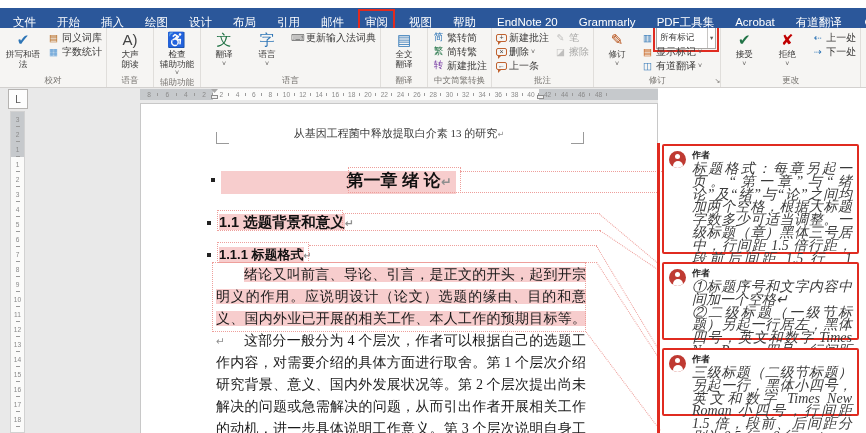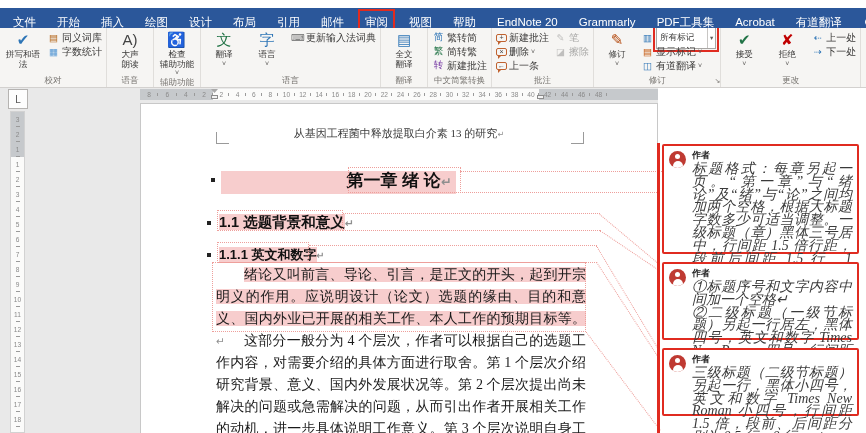--- a/index.html
+++ b/index.html
@@ -387,21 +387,21 @@
 
       <div class="h1-band"></div>
       <div class="h1-text">
         <span>第一章  绪  论</span><span class="pilcrow">↵</span>
       </div>
 
       <div class="h2-row">
         <span class="hl">1.1 选题背景和意义</span><span class="pilcrow">↵</span>
       </div>
       <div class="h3-row">
-        <span class="hl">1.1.1 英文和数字</span><span class="pilcrow">↵</span>
+        <span class="hl">1.1.1 标题格式</span><span class="pilcrow">↵</span>
       </div>
 
       <p class="bodyp p1"><span class="hl">绪论又叫前言、导论、引言，是正文的开头，起到开宗明义的作用。应说明设计（论文）选题的缘由、目的和意义、国内外业已开展的相关工作、本人工作的预期目标等。</span><span class="pilcrow">↵</span></p>
       <p class="bodyp p2">这部分一般分为 4 个层次，作者可以根据自己的选题工作内容，对需要介绍的具体方面进行取舍。第 1 个层次介绍研究背景、意义、国内外发展状况等。第 2 个层次提出尚未解决的问题或急需解决的问题，从而引出作者开展相关工作的动机，进一步具体说明工作意义。第 3 个层次说明自身工作目的、工作内容和研究方法。第 4 个层次介绍未来成稿材料的组成部分。大致包含如下几个部分：选</p>
     </div>
 
     <div class="bullet-sq" style="left:211px;top:77px;"></div>
     <div class="bullet-sq" style="left:207px;top:120px;"></div>
     <div class="bullet-sq" style="left:207px;top:152px;"></div>
 

